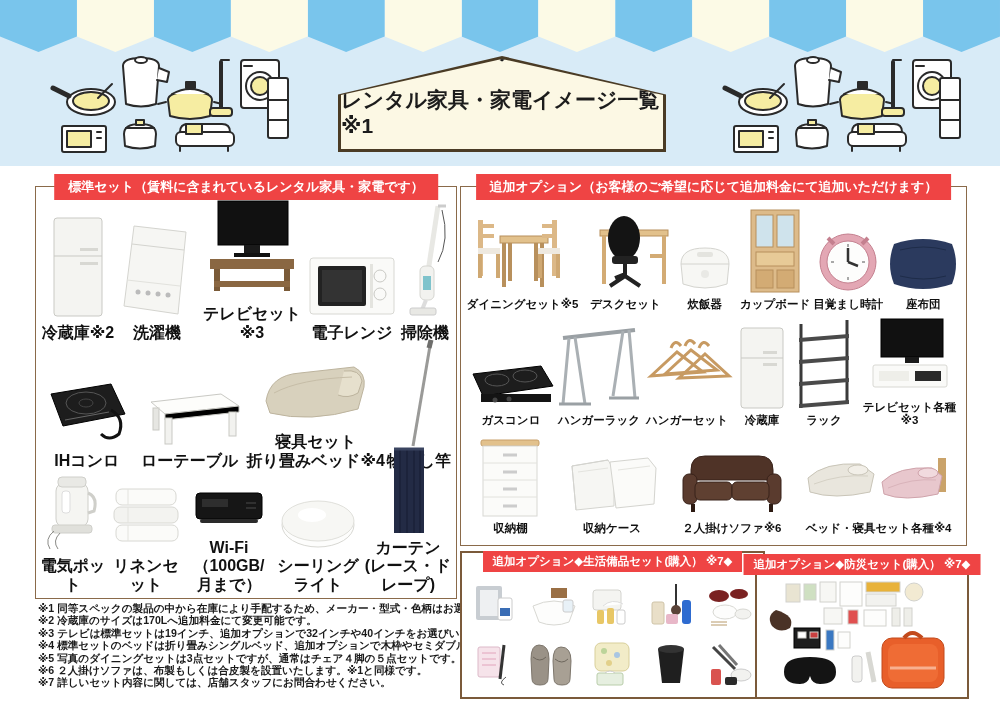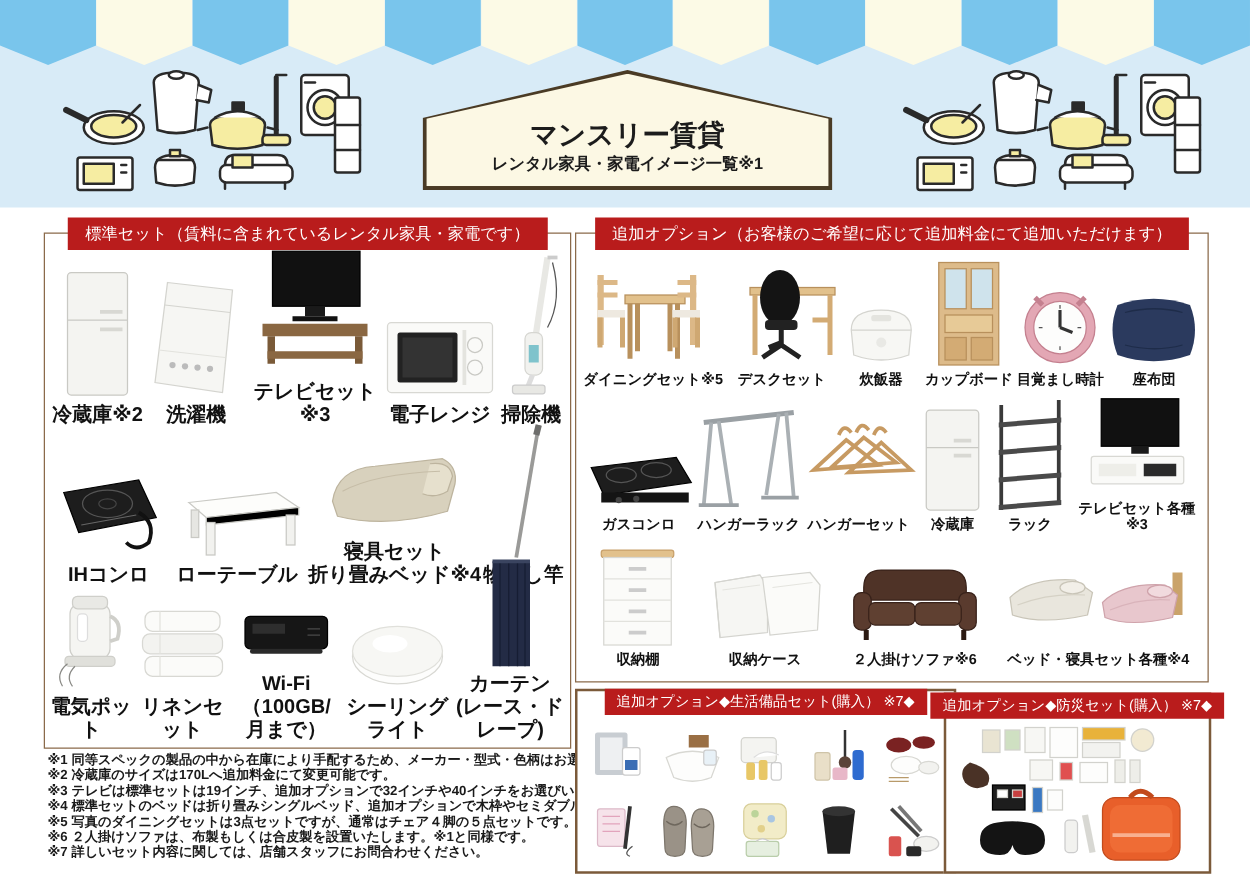--- a/index.html
+++ b/index.html
@@ -10,30 +10,30 @@
   .awning{position:absolute;left:0;top:0;width:1000px;height:52px;display:flex;}
   .awn{flex:1;height:100%;clip-path:polygon(0 0,100% 0,100% 70%,50% 100%,0 70%);}
   .awn.b{background:#79c5ec;} .awn.c{background:#fcfae6;}
   
   .plaque{position:absolute;left:338px;top:56px;width:328px;height:96px;
           clip-path:polygon(0 40%,50% 0,100% 40%,100% 100%,0 100%);background:#4a3b25;}
   .plaque-in{position:absolute;left:3px;top:3px;right:3px;bottom:3px;
           clip-path:polygon(0 40%,50% 0,100% 40%,100% 100%,0 100%);background:#fcf8e4;
           display:flex;flex-direction:column;align-items:center;justify-content:flex-end;padding-bottom:10px;}
   .t1{font-size:22px;font-weight:bold;color:#1c1c1c;line-height:1.35;}
-  .t2{font-size:13px;font-weight:bold;color:#1c1c1c;line-height:1.25;}
+  .t2{font-size:21px;font-weight:bold;color:#1c1c1c;line-height:1.25;margin-top:21px;}
   
   .cluster{position:absolute;top:54px;width:262px;height:104px;}
   .cluster svg{width:100%;height:100%;}
   
   .panel{position:absolute;background:#ffffff;border:1.5px solid #8a6a4a;}
   .p-left{left:35px;top:186px;width:420px;height:411px;}
   .p-right{left:460px;top:186px;width:505px;height:358px;}
   .hdr{position:absolute;top:-13px;left:50%;transform:translateX(-50%);
-       background:#b91c1c;color:#fff;font-weight:normal;font-size:13px;
+       background:#ef4444;color:#fff;font-weight:bold;font-size:13px;
        padding:4px 14px;white-space:nowrap;}
   .row{display:flex;justify-content:space-around;align-items:flex-end;padding:0 4px;}
   .tile{display:flex;flex-direction:column;align-items:center;justify-content:center;}
   .ph{display:block;}
   .lbl{font-size:16px;font-weight:bold;color:#111;text-align:center;
        white-space:pre-line;line-height:1.15;margin-top:2px;}
   .p-right .lbl{font-size:11.5px;}
   
   .notes{position:absolute;left:38px;top:602px;width:430px;}
   .note{font-size:10.6px;font-weight:bold;color:#1a1a1a;line-height:12.4px;white-space:nowrap;}

